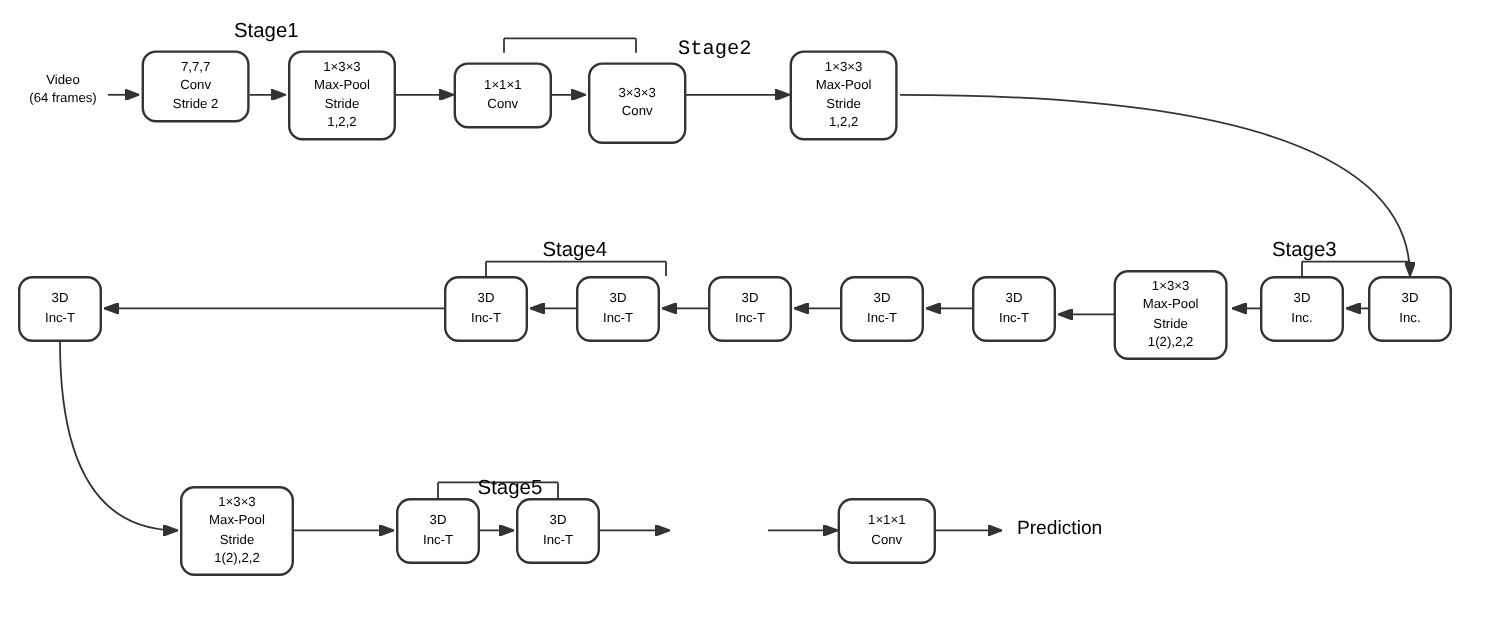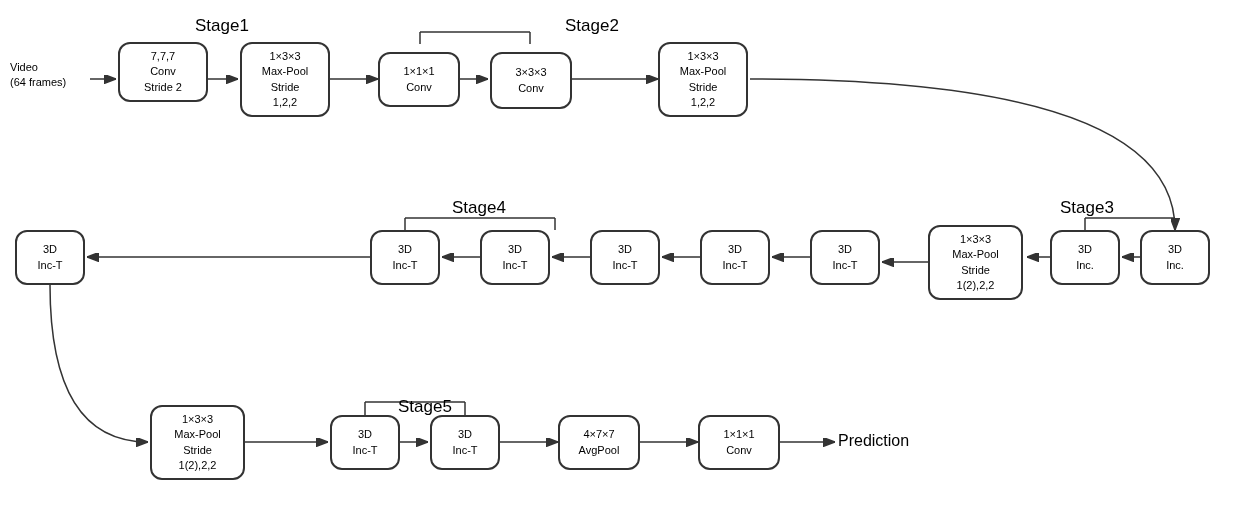--- a/index.html
+++ b/index.html
@@ -34,20 +34,21 @@
       position: absolute;
       font-size: 17px;
       font-weight: normal;
       color: #000;
       text-align: center;
     }
     .static-text {
       position: absolute;
       font-size: 11px;
       color: #000;
+      text-align: center;
       line-height: 1.4;
     }
     svg.arrows {
       position: absolute;
       top: 0; left: 0;
       width: 1240px;
       height: 517px;
       pointer-events: none;
     }
     svg.arrows line, svg.arrows path, svg.arrows polyline {
@@ -124,42 +125,42 @@
 
     <line x1="780" y1="442" x2="835" y2="442" marker-end="url(#arrowhead)"></line>
 
     <line x1="365" y1="402" x2="465" y2="402"></line>
     <line x1="365" y1="402" x2="365" y2="415"></line>
     <line x1="465" y1="402" x2="465" y2="415"></line>
 
   </svg>
 
   <div class="stage-label" style="left:195px; top:16px;">Stage1</div>
-  <div class="stage-label" style="left:565px; top:16px;">Stage2</div>
+  <div class="stage-label" style="left:565px; top:32px;font-family:Liberation Mono, monospace;">Stage2</div>
   <div class="stage-label" style="left:1060px; top:198px;">Stage3</div>
   <div class="stage-label" style="left:452px; top:198px;text-align:right;">Stage4</div>
   <div class="stage-label" style="left:398px; top:397px;">Stage5</div>
 
   <div class="static-text" style="left:10px; top:60px; width:85px;">
     Video<br>(64 frames)
   </div>
 
   <div class="node" style="left:118px; top:42px; width:90px; height:60px;">
     7,7,7<br>Conv<br>Stride 2
   </div>
 
   <div class="node" style="left:240px; top:42px; width:90px; height:75px;">
     1×3×3<br>Max-Pool<br>Stride<br>1,2,2
   </div>
 
   <div class="node" style="left:378px; top:52px; width:82px; height:55px;">
     1×1×1<br>Conv
   </div>
 
-  <div class="node" style="left:490px; top:52px; width:82px; height:57px;">
+  <div class="node" style="left:490px; top:52px; width:82px; height:68px;">
     3×3×3<br>Conv
   </div>
 
   <div class="node" style="left:658px; top:42px; width:90px; height:75px;">
     1×3×3<br>Max-Pool<br>Stride<br>1,2,2
   </div>
 
   <div class="node" style="left:1140px; top:230px; width:70px; height:55px;">
     3D<br>Inc.
   </div>
@@ -201,23 +202,20 @@
   </div>
 
   <div class="node" style="left:330px; top:415px; width:70px; height:55px;">
     3D<br>Inc-T
   </div>
 
   <div class="node" style="left:430px; top:415px; width:70px; height:55px;">
     3D<br>Inc-T
   </div>
 
-  <div class="node" style="left:558px; top:415px; width:82px; height:55px;">
-    4×7×7<br>AvgPool
-  </div>
 
   <div class="node" style="left:698px; top:415px; width:82px; height:55px;">
     1×1×1<br>Conv
   </div>
 
   <div class="static-text" style="left:838px; top:430px; width:90px; font-size:16px;">Prediction</div>
 
 </div>
 
 </body></html>

